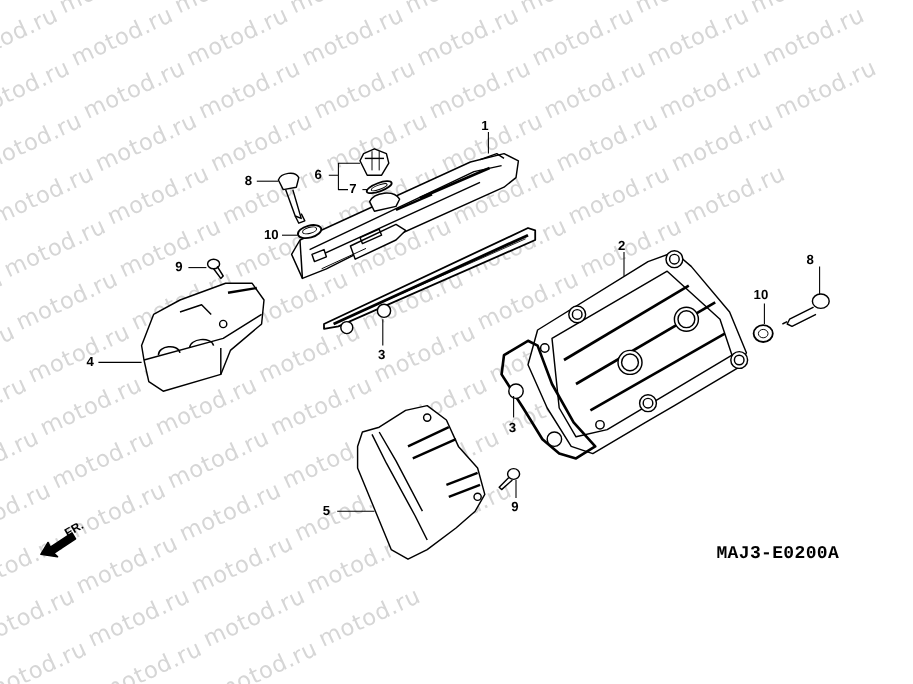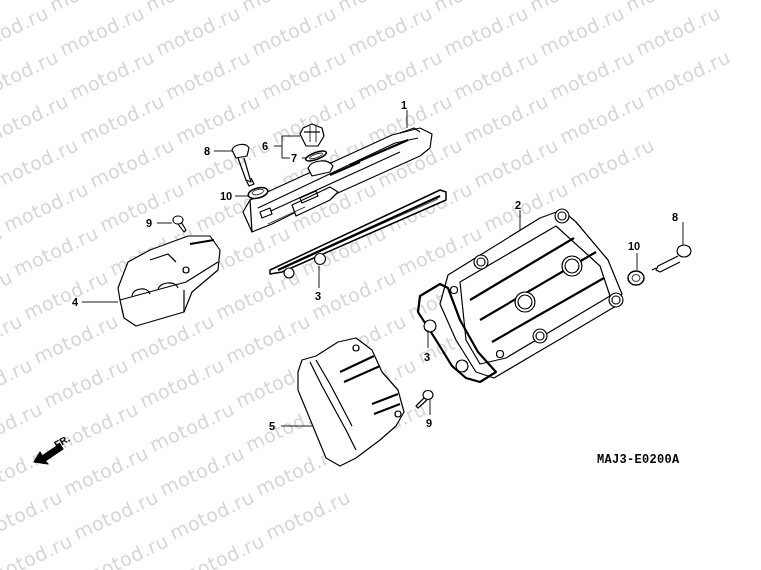--- a/index.html
+++ b/index.html
@@ -1,21 +1,21 @@
 <!DOCTYPE html>
 <html><head>
   <meta charset="utf-8">
   <style>
     html, body { margin: 0; padding: 0; background: #ffffff; }
     body { width: 761px; height: 570px; overflow: hidden; position: relative; font-family: "Liberation Sans", sans-serif; }
     #stage { position: absolute; left: 0; top: 0; width: 761px; height: 570px; }
     .wm-layer { position: absolute; left: 0; top: 0; width: 761px; height: 570px; overflow: hidden; pointer-events: none; }
     .wm { position: absolute; font-family: "DejaVu Sans", sans-serif; font-size: 19px; color: #d6d6d6; transform: rotate(-25deg); transform-origin: left top; white-space: nowrap; letter-spacing: 0.5px; }
     .callout { position: absolute; font-family: "Liberation Sans", sans-serif; font-weight: bold; font-size: 11px; color: #000; line-height: 1; }
-    .code { position: absolute; font-family: "Liberation Mono", monospace; font-weight: bold; font-size: 12px; color: #000; letter-spacing: 0.3px; }
+    .code { position: absolute; font-family: "Liberation Mono", monospace; font-weight: bold; font-size: 15px; color: #000; letter-spacing: 0.3px; }
     .fr { position: absolute; font-family: "Liberation Sans", sans-serif; font-weight: bold; font-size: 10px; color: #000; transform: rotate(-30deg); }
     svg { position: absolute; left: 0; top: 0; }
   </style>
 </head>
 <body>
 
 <div id="stage">
 
   <div class="wm-layer" id="wm-layer">
       <div class="wm" style="left: -50px; top: -4px;">motod.ru</div>

